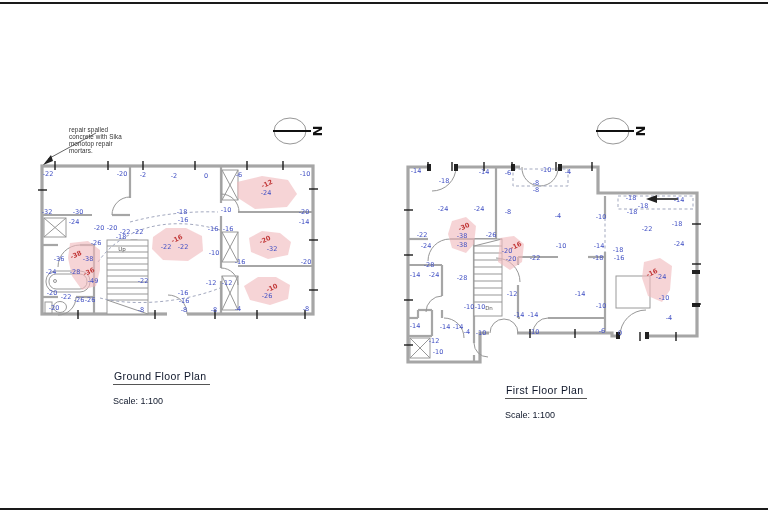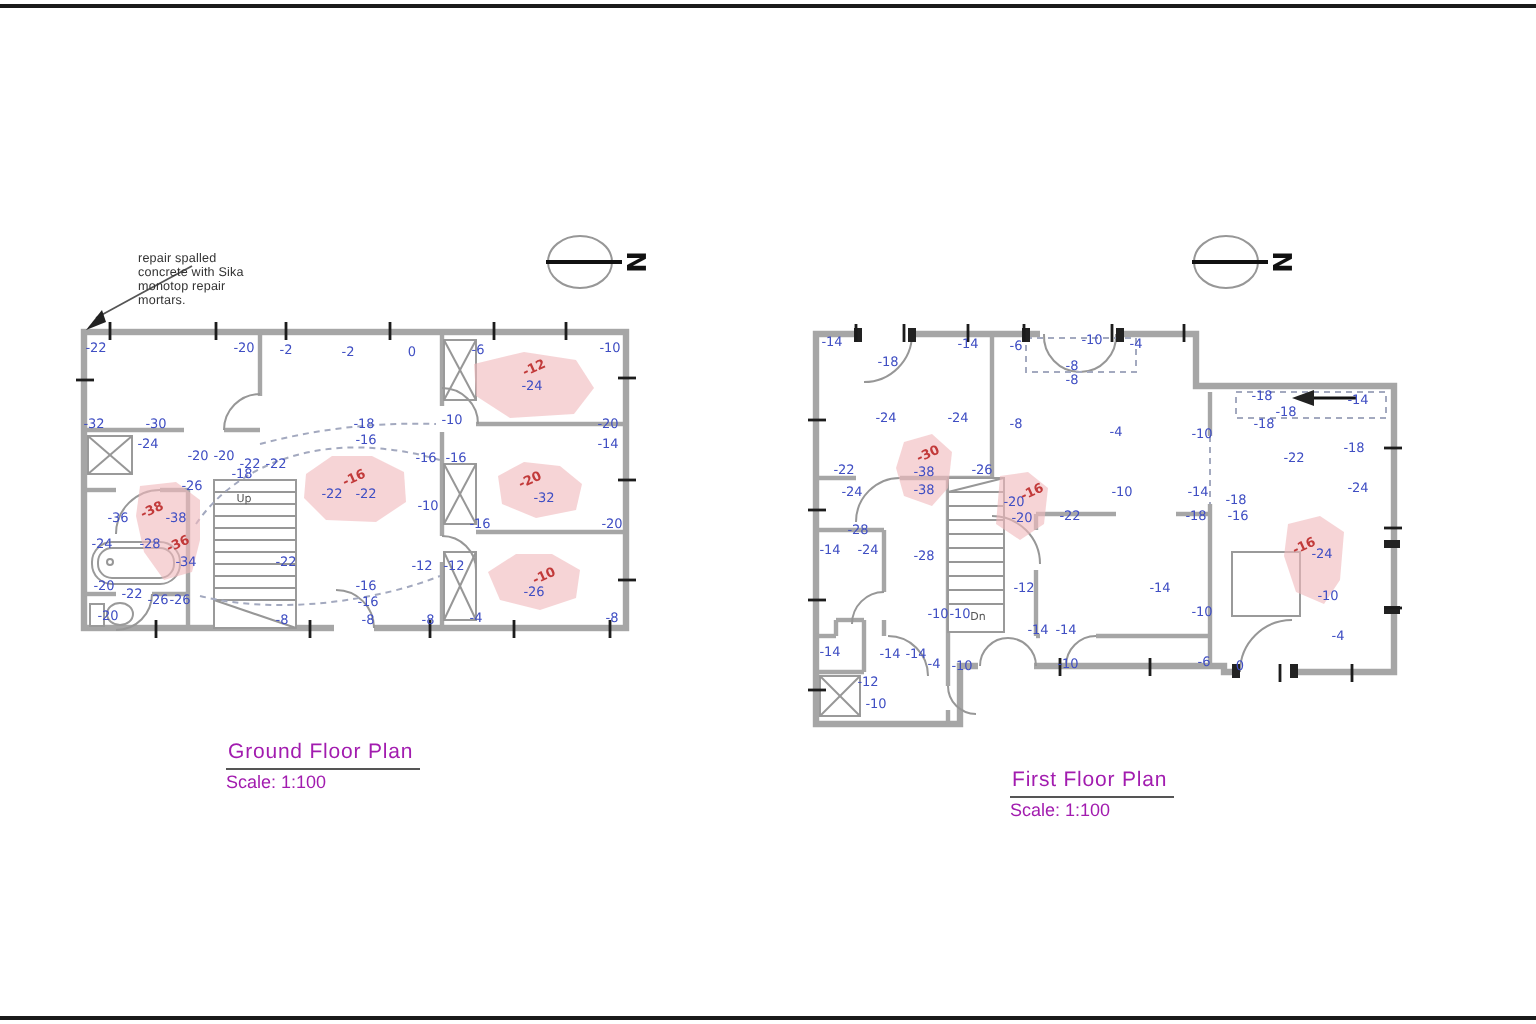--- a/index.html
+++ b/index.html
@@ -19,24 +19,24 @@
   svg .ntext{font:bold 13px "DejaVu Sans",sans-serif;fill:#111;}
   svg .stxt{font:5.5px "DejaVu Sans",sans-serif;fill:#555;}
   svg .ldr{stroke:#555;stroke-width:.9;fill:none;}
   .labels{position:absolute;inset:0;pointer-events:none;}
   .lbl{position:absolute;font:6.5px "DejaVu Sans",sans-serif;white-space:nowrap;
        transform:translate(-50%,-50%);}
   .lbl.blue{color:var(--blue,#3f4ec3);}
   .lbl.red{color:var(--red,#c23a3a);font-weight:bold;}
   .annotation{position:absolute;left:69px;top:126px;font-size:6.3px;line-height:7px;
               color:#333;letter-spacing:.1px;}
-  .plan-title{position:absolute;color:#a21caf;}
+  .plan-title{position:absolute;color:#0f172a;}
   .plan-title .t{font-size:10.5px;font-weight:500;letter-spacing:.4px;
                  border-bottom:1px solid #555;padding:0 3px 2px 1px;display:inline-block;}
-  .plan-title .s{font-size:9px;margin-top:1px;}
+  .plan-title .s{font-size:9px;margin-top:11px;}
 </style>
 </head>
 <body>
 
 <div class="sheet">
   <div class="sheet-line" style="top:2px"></div>
   <div class="sheet-line" style="top:508px"></div>
 
   <svg class="drawing" width="768" height="512" viewBox="0 0 768 512">
 
@@ -303,21 +303,21 @@
       <span class="lbl blue" style="left: 272px; top: 249px; transform: translate(-50%, -50%);">-32</span>
       <span class="lbl blue" style="left: 214px; top: 253px; transform: translate(-50%, -50%);">-10</span>
       <span class="lbl blue" style="left: 240px; top: 262px; transform: translate(-50%, -50%);">-16</span>
       <span class="lbl blue" style="left: 306px; top: 262px; transform: translate(-50%, -50%);">-20</span>
       <span class="lbl blue" style="left: 59px; top: 259px; transform: translate(-50%, -50%);">-36</span>
       <span class="lbl red" style="left: 76px; top: 255px; transform: translate(-50%, -50%) rotate(-25deg);">-38</span>
       <span class="lbl blue" style="left: 88px; top: 259px; transform: translate(-50%, -50%);">-38</span>
       <span class="lbl blue" style="left: 51px; top: 272px; transform: translate(-50%, -50%);">-24</span>
       <span class="lbl blue" style="left: 75px; top: 272px; transform: translate(-50%, -50%);">-28</span>
       <span class="lbl red" style="left: 89px; top: 272px; transform: translate(-50%, -50%) rotate(-25deg);">-36</span>
-      <span class="lbl blue" style="left: 93px; top: 281px; transform: translate(-50%, -50%);">-34</span>
+      <span class="lbl blue" style="left: 93px; top: 281px; transform: translate(-50%, -50%);">-49</span>
       <span class="lbl blue" style="left: 143px; top: 281px; transform: translate(-50%, -50%);">-22</span>
       <span class="lbl blue" style="left: 211px; top: 283px; transform: translate(-50%, -50%);">-12</span>
       <span class="lbl blue" style="left: 227px; top: 283px; transform: translate(-50%, -50%);">-12</span>
       <span class="lbl blue" style="left: 52px; top: 293px; transform: translate(-50%, -50%);">-20</span>
       <span class="lbl blue" style="left: 66px; top: 297px; transform: translate(-50%, -50%);">-22</span>
       <span class="lbl blue" style="left: 79px; top: 300px; transform: translate(-50%, -50%);">-26</span>
       <span class="lbl blue" style="left: 90px; top: 300px; transform: translate(-50%, -50%);">-26</span>
       <span class="lbl red" style="left: 272px; top: 288px; transform: translate(-50%, -50%) rotate(-25deg);">-10</span>
       <span class="lbl blue" style="left: 267px; top: 296px; transform: translate(-50%, -50%);">-26</span>
       <span class="lbl blue" style="left: 183px; top: 293px; transform: translate(-50%, -50%);">-16</span>

